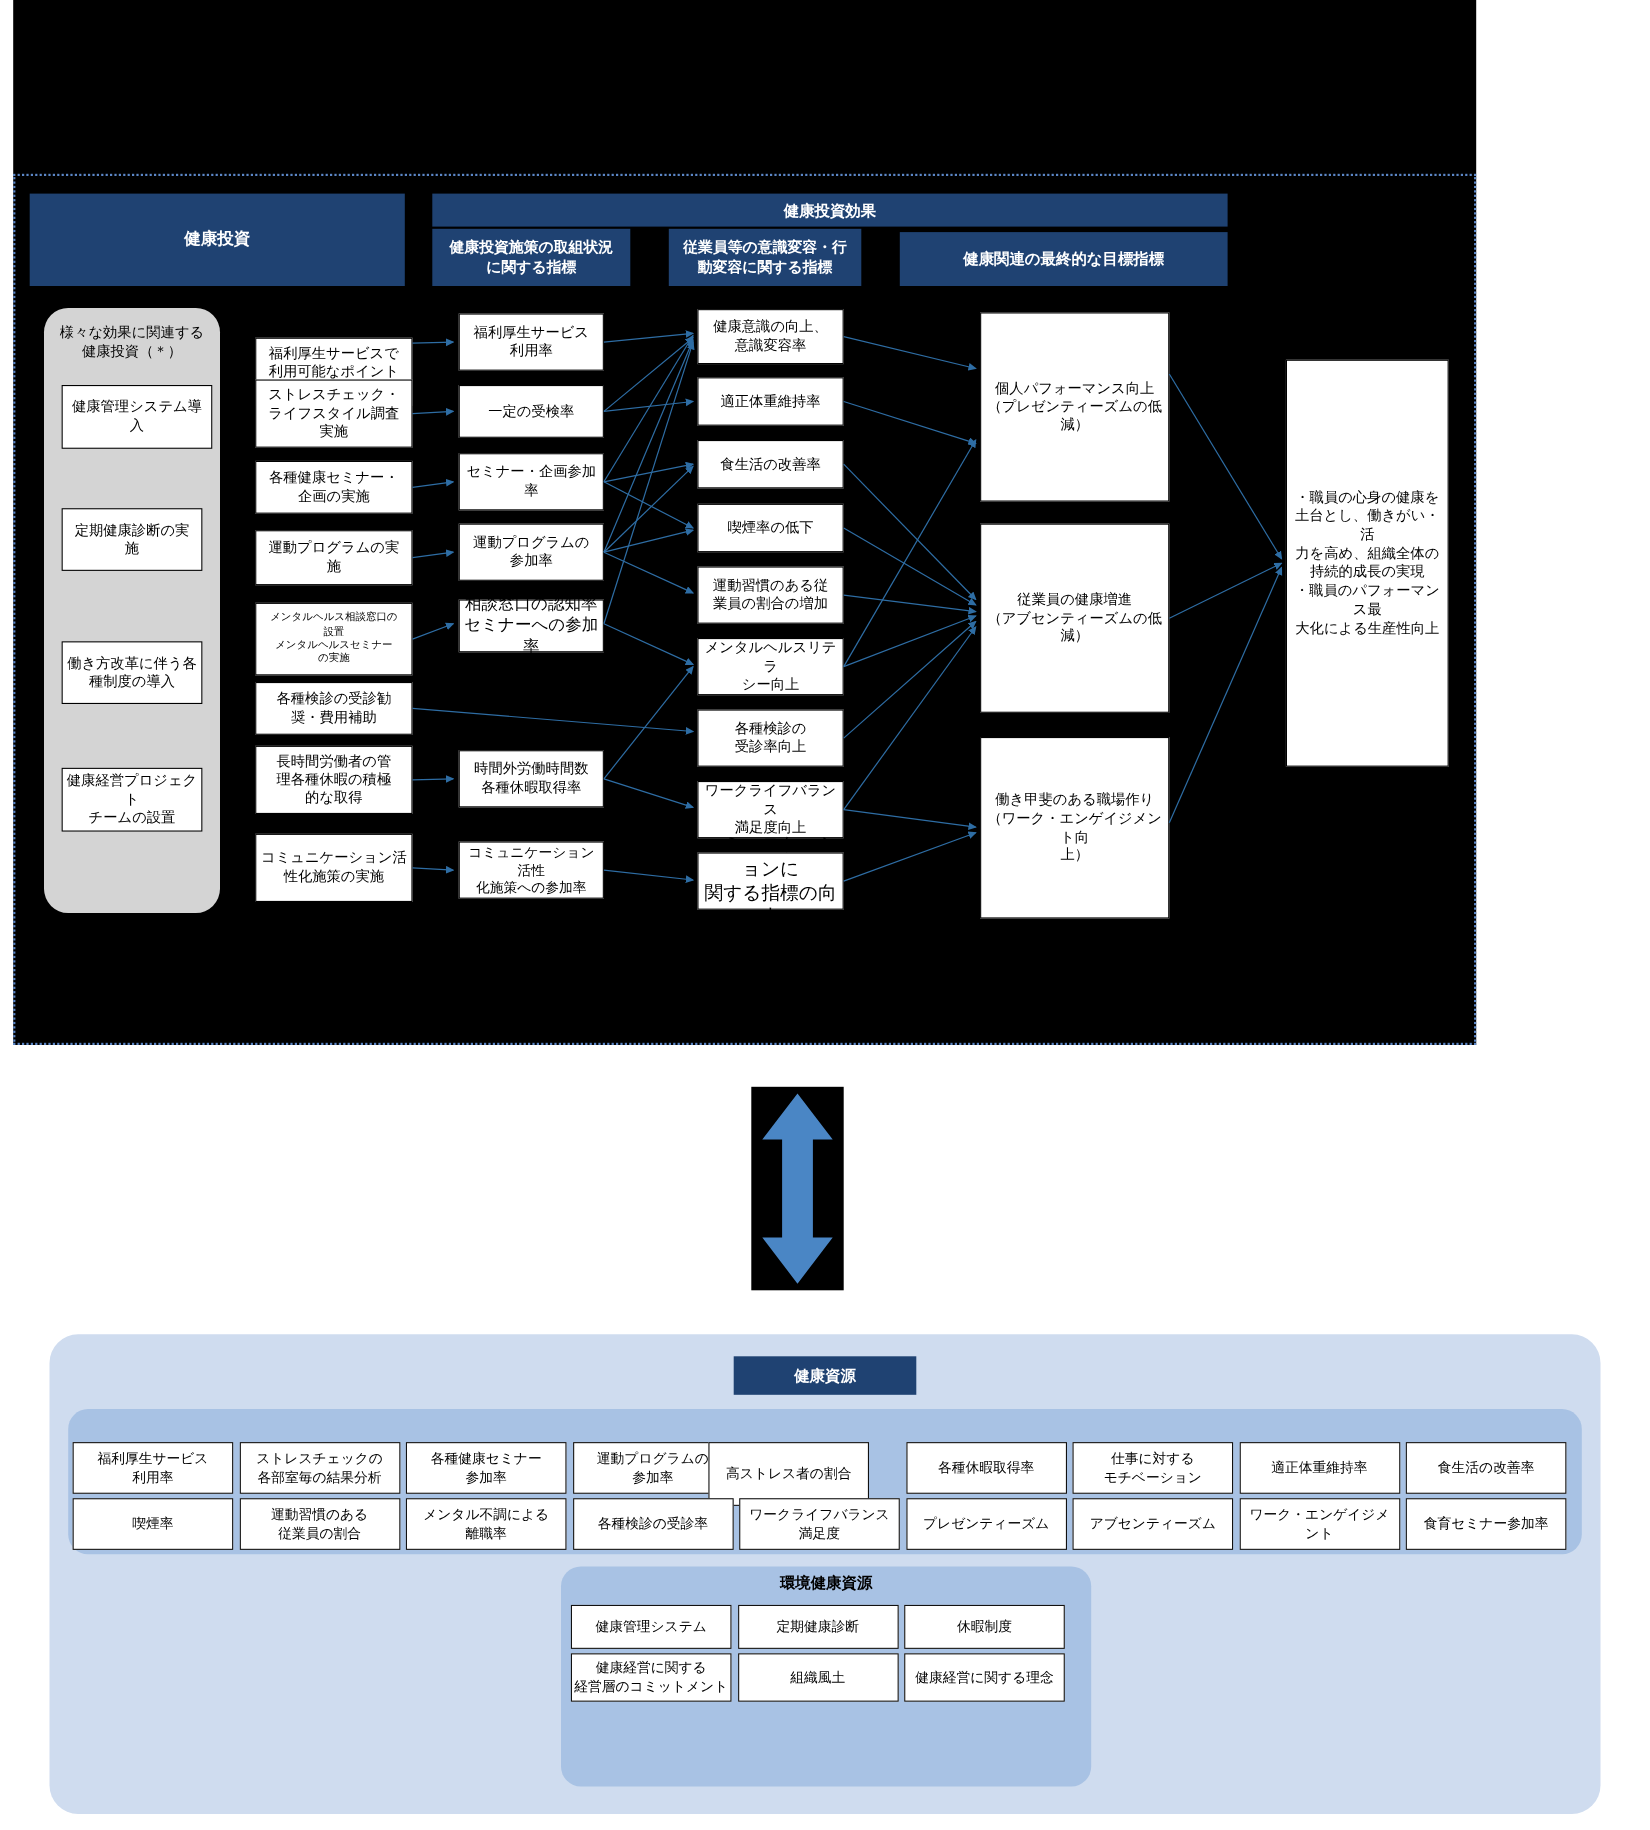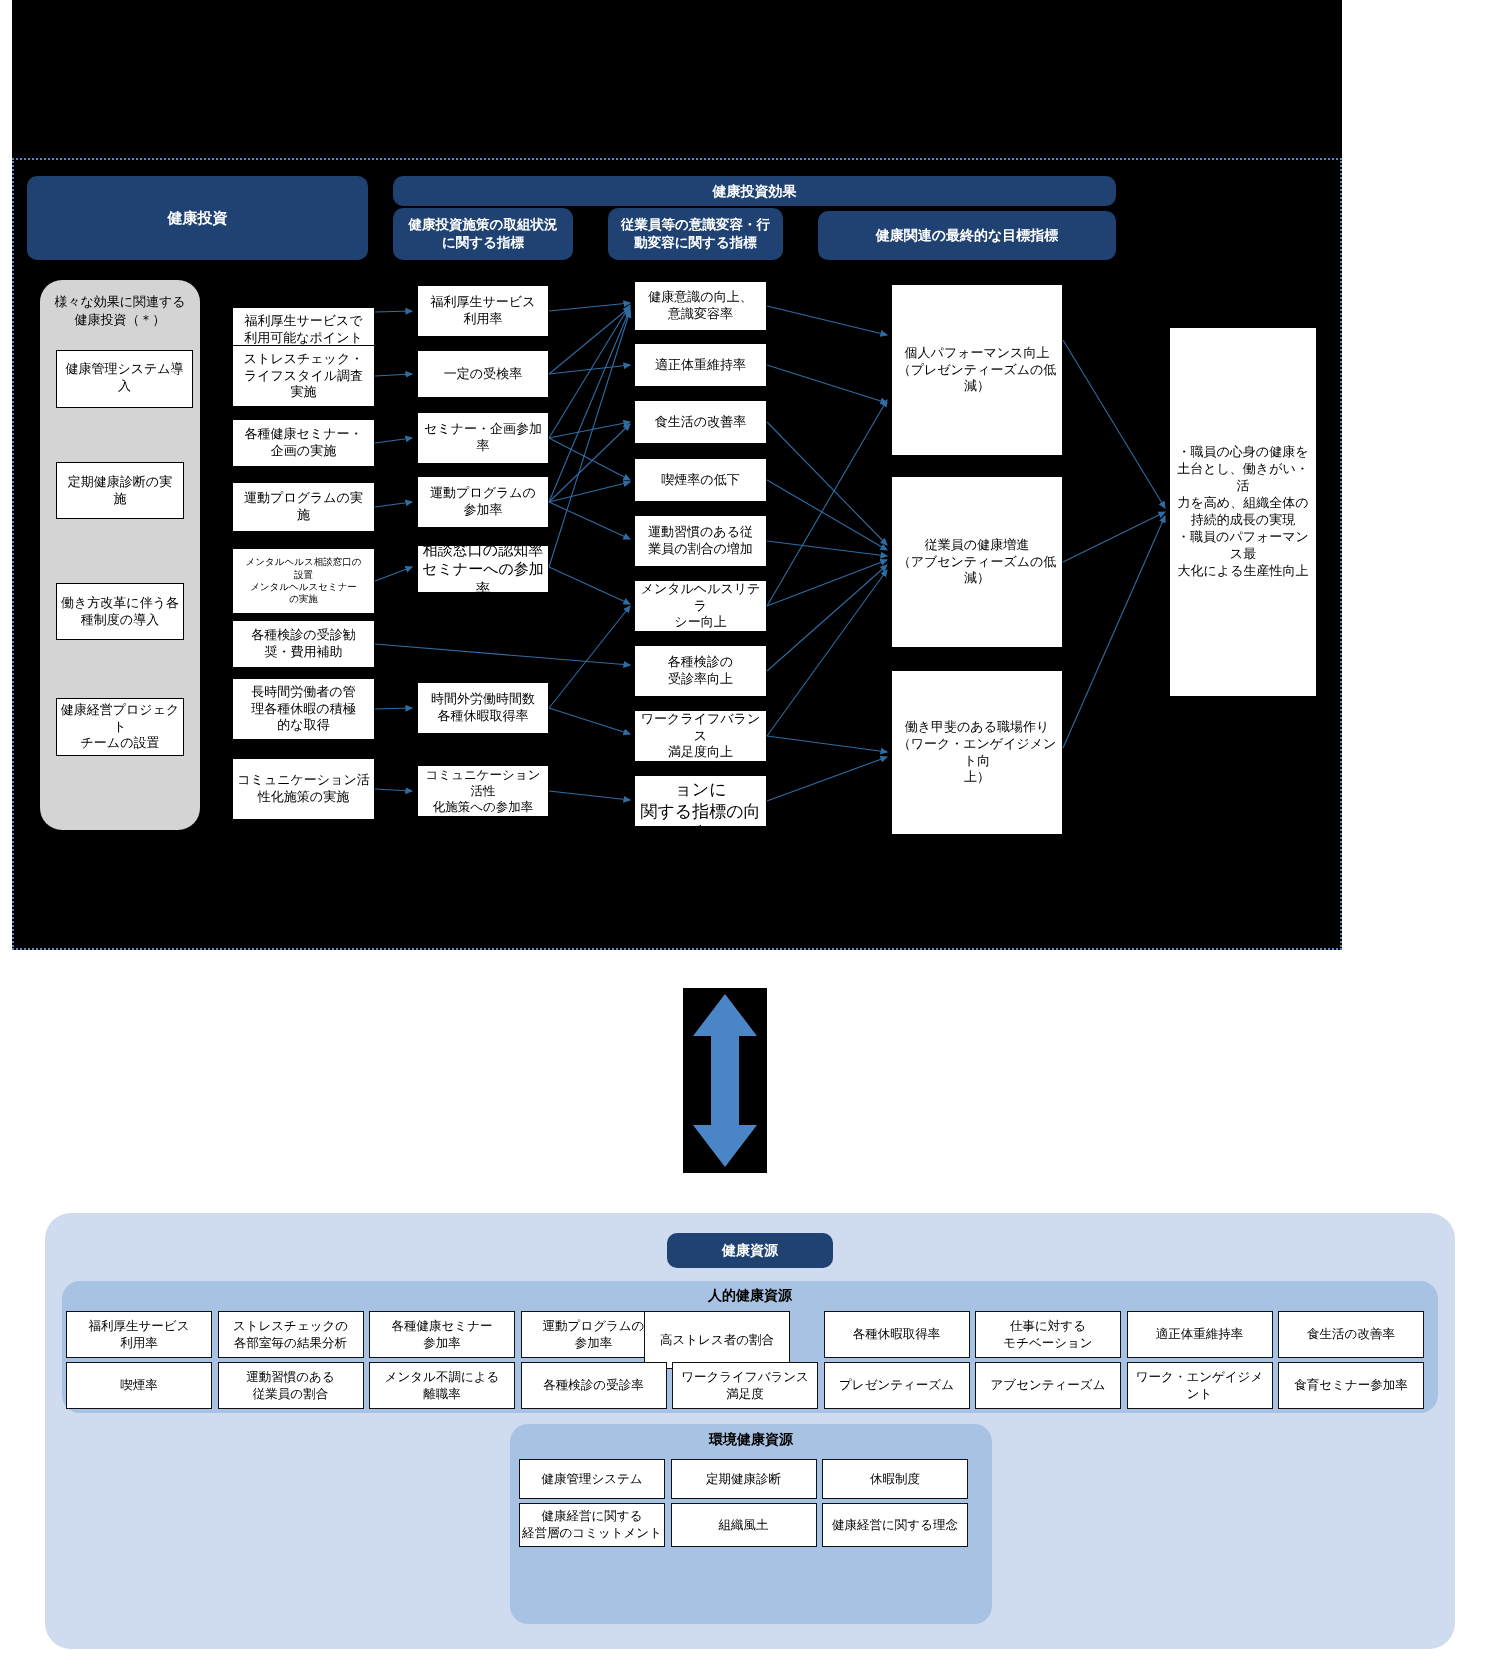--- a/index.html
+++ b/index.html
@@ -10,21 +10,21 @@
   .black-canvas{position:absolute;background:#000000;}
   #topcanvas{left:12px;top:0;width:1330px;height:950px;}
 
   .dash-box{position:absolute;box-sizing:border-box;border:2px dotted #5b86c6;
             display:flex;align-items:center;justify-content:center;text-align:center;}
   .value-hdr{background:#dbe5f4;color:#000;font-weight:bold;font-size:16px;}
   .value-body{background:#ffffff;color:#000;font-size:16px;border:2px dotted #ffffff;}
 
   .navy{position:absolute;background:#1f4272;color:#ffffff;font-weight:bold;
         display:flex;align-items:center;justify-content:center;text-align:center;
-        box-sizing:border-box;line-height:1.35;border-radius:10px;}
+        box-sizing:border-box;line-height:1.35;}
 
   .wbox{position:absolute;background:#ffffff;color:#000;border:1.5px solid #000;
         box-sizing:border-box;display:flex;align-items:center;justify-content:center;
         text-align:center;line-height:1.3;padding:2px 3px;}
 
   .grayrail{position:absolute;background:#d4d4d4;border-radius:22px;box-sizing:border-box;}
   .rail-title{position:absolute;text-align:center;color:#000;font-size:13px;line-height:1.35;}
 
   svg.links{position:absolute;left:0;top:0;width:1330px;height:950px;pointer-events:none;}
 
@@ -64,21 +64,21 @@
 に関する指標</div>
     <div class="navy pre" style="left:596px;top:208px;width:175px;height:52px;font-size:13.5px;white-space:pre-line;">従業員等の意識変容・行
 動変容に関する指標</div>
     <div class="navy" style="left:806px;top:211px;width:298px;height:49px;font-size:14px;">健康関連の最終的な目標指標</div>
 
 
     <div class="grayrail" style="left:28px;top:280px;width:160px;height:550px;"></div>
     <div class="rail-title" style="left:28px;top:293px;width:160px;white-space:pre-line;">様々な効果に関連する
 健康投資（＊）</div>
 
-    <div class="wbox" style="left:44px;top:350px;width:137px;height:58px;font-size:13px;white-space:pre-line;font-family:Liberation Mono, monospace;">健康管理システム導
+    <div class="wbox" style="left:44px;top:350px;width:137px;height:58px;font-size:13px;white-space:pre-line;">健康管理システム導
 入</div>
     <div class="wbox" style="left:44px;top:462px;width:128px;height:57px;font-size:13px;white-space:pre-line;">定期健康診断の実
 施</div>
     <div class="wbox" style="left:44px;top:583px;width:128px;height:57px;font-size:13px;white-space:pre-line;">働き方改革に伴う各
 種制度の導入</div>
     <div class="wbox" style="left:44px;top:698px;width:128px;height:58px;font-size:13px;white-space:pre-line;">健康経営プロジェクト
 チームの設置</div>
 
     <div class="wbox" style="left:220px;top:281px;width:143px;height:62px;font-size:13px;white-space:pre-line;margin-top:26px;">福利厚生サービスで
 利用可能なポイント
@@ -206,21 +206,20 @@
     <svg width="84" height="185" viewBox="0 0 84 185">
       <polygon points="42,6 74,48 56,48 56,137 74,137 42,179 10,137 28,137 28,48 10,48" fill="#4a86c5"></polygon>
     </svg>
   </div>
 
   <div id="botpanel"></div>
 
   <div class="navy" id="res-title">健康資源</div>
 
   <div class="res-group" style="left:62px;top:1281px;width:1376px;height:132px;"></div>
-  <div class="res-group-title" style="left:62px;top:1287px;width:1376px;">人的健康資源</div>
 
   <div id="human-row1">
       <div class="rbox" style="left: 66px; top: 1311px; width: 146px; height: 47px; white-space: pre-line;">福利厚生サービス
 利用率</div>
       <div class="rbox" style="left: 217.5px; top: 1311px; width: 146px; height: 47px; white-space: pre-line;">ストレスチェックの
 各部室毎の結果分析</div>
       <div class="rbox" style="left: 369px; top: 1311px; width: 146px; height: 47px; white-space: pre-line;">各種健康セミナー
 参加率</div>
       <div class="rbox" style="left: 520.5px; top: 1311px; width: 146px; height: 47px; white-space: pre-line;">運動プログラムの
 参加率</div>

